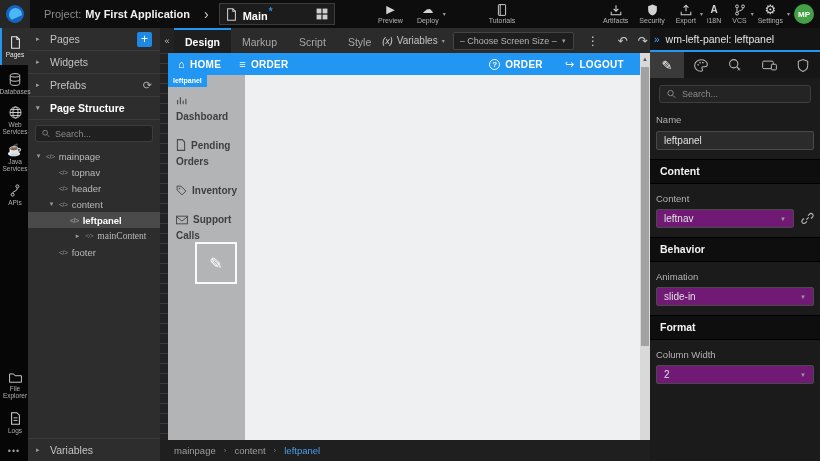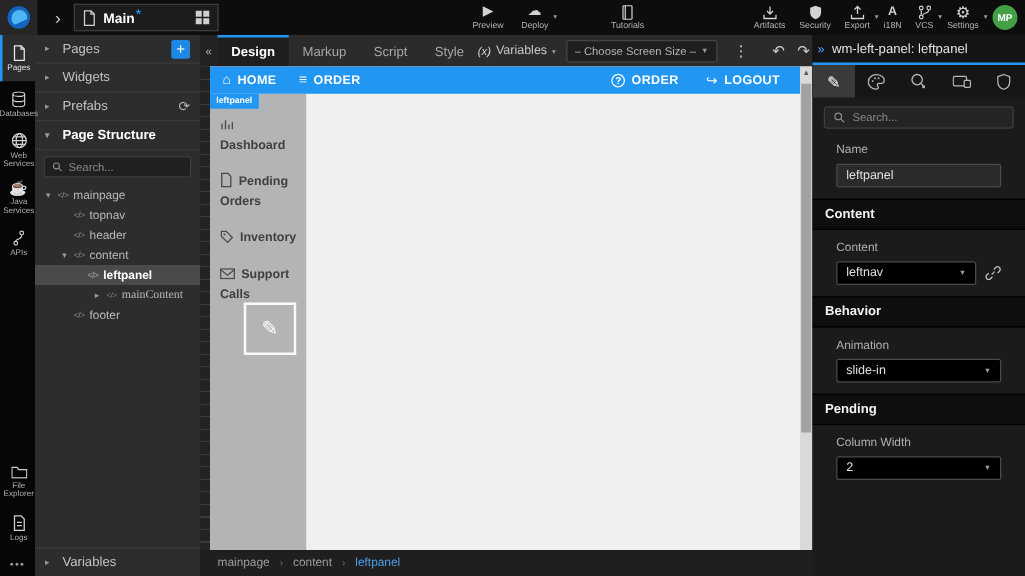--- a/index.html
+++ b/index.html
@@ -130,41 +130,42 @@
   .rp-tab { flex:1; display:flex; align-items:center; justify-content:center; color:#b8b8b8; cursor:pointer; }
   .rp-tab.active { background:#3a3a3a; color:#fff; }
   .rp-tab .tabic { font-size:13px; }
   #rp-body { flex:1; overflow:hidden; }
   .rp-search-wrap { padding:7px 9px; }
   .rp-search { display:flex; align-items:center; gap:6px; background:#242424; border:1px solid #3e3e3e;
     border-radius:3px; height:18px; padding:0 7px; }
   .rp-search input { background:transparent; border:0; outline:0; color:#bbb; font-size:9px; width:100%;
     font-family:"Liberation Sans", sans-serif; }
   .rp-search input::placeholder { color:#8a8a8a; }
-  .rp-field { padding:4px 19px 9px; }
+  .rp-field { padding:4px 6px 9px; }
   .rp-label { font-size:9.5px; color:#b2b2b2; margin-bottom:5px; }
   .rp-input { width:100%; height:19px; background:#2b2b2b; border:1px solid #4a4a4a; border-radius:2px;
     color:#e0e0e0; font-size:10px; padding:0 7px; font-family:"Liberation Sans", sans-serif; outline:none; }
   .rp-selectrow { display:flex; align-items:center; gap:7px; }
-  .rp-select { flex:1; height:19px; background:#000000; border:1px solid #4a4a4a; border-radius:2px;
+  .rp-select { flex:1; height:19px; background:#701a75; border:1px solid #4a4a4a; border-radius:2px;
     display:flex; align-items:center; padding:0 7px; color:#e0e0e0; font-size:10px; cursor:pointer;gap:40px; }
   .rp-select span:first-child { flex:1; }
   .rp-section { background:#0e0e0e; border-top:1px solid #000; border-bottom:1px solid #000;
     padding:5px 10px 6px; color:#f2f2f2; font-size:10.5px; font-weight:bold; }
   .linkic { color:#bdbdbd; cursor:pointer; display:flex; }
 </style>
 </head>
 <body>
 
 <div id="app">
 
   <div id="topbar">
     <div class="logo-box">
       <div class="logo-circle"></div>
     </div>
+    <div class="proj"><span>Project:</span><b>My First Application</b></div>
     <span class="tb-chev">›</span>
     <div class="page-selector">
       <svg class="isvg" width="11" height="13" viewBox="0 0 16 20">
           <path d="M2 1h8l4 4v14H2z" fill="none" stroke="#cfcfcf" stroke-width="1.6"></path>
           <path d="M10 1v4h4" fill="none" stroke="#cfcfcf" stroke-width="1.6"></path>
         </svg>
       <span class="ps-name"><span>Main</span><span class="ps-ast">*</span></span>
       <svg class="isvg" width="12" height="12" viewBox="0 0 20 20">
           <rect x="1" y="1" width="8" height="8" fill="#cfcfcf"></rect>
           <rect x="11" y="1" width="8" height="8" fill="#cfcfcf"></rect>
@@ -539,21 +540,21 @@
         </div>
       </div>
       <div class="rp-section">Behavior</div>
       <div class="rp-field" style="padding-top:9px;">
         <div class="rp-label">Animation</div>
         <div class="rp-select">
           <span>slide-in</span>
           <span class="sel-arrow">▼</span>
         </div>
       </div>
-      <div class="rp-section">Pending</div>
+      <div class="rp-section">Format</div>
       <div class="rp-field" style="padding-top:9px;">
         <div class="rp-label">Column Width</div>
         <div class="rp-select">
           <span>2</span>
           <span class="sel-arrow">▼</span>
         </div>
       </div>
     </div>
   </div>
 

